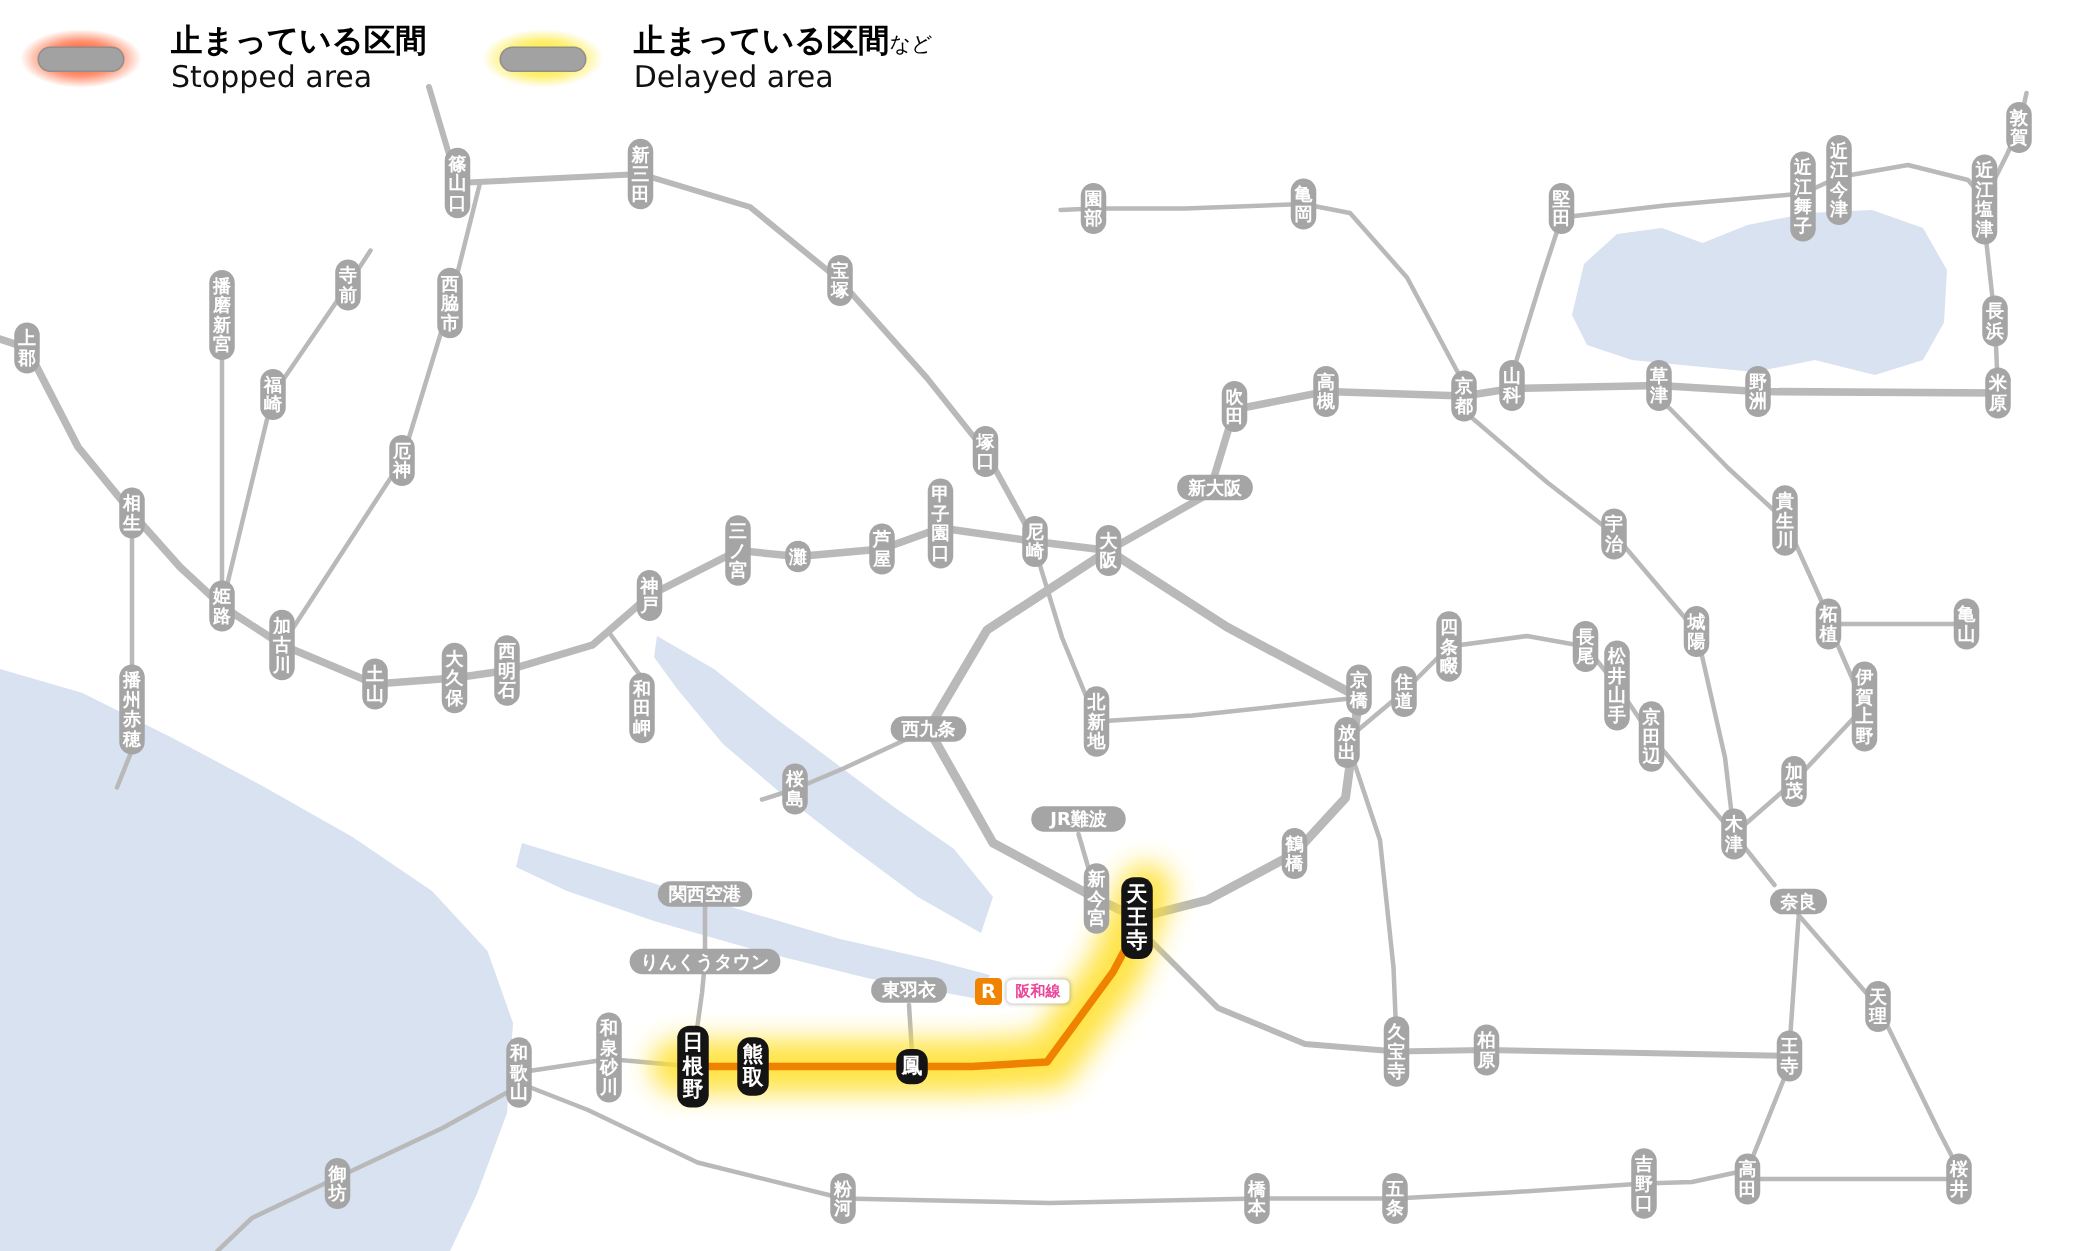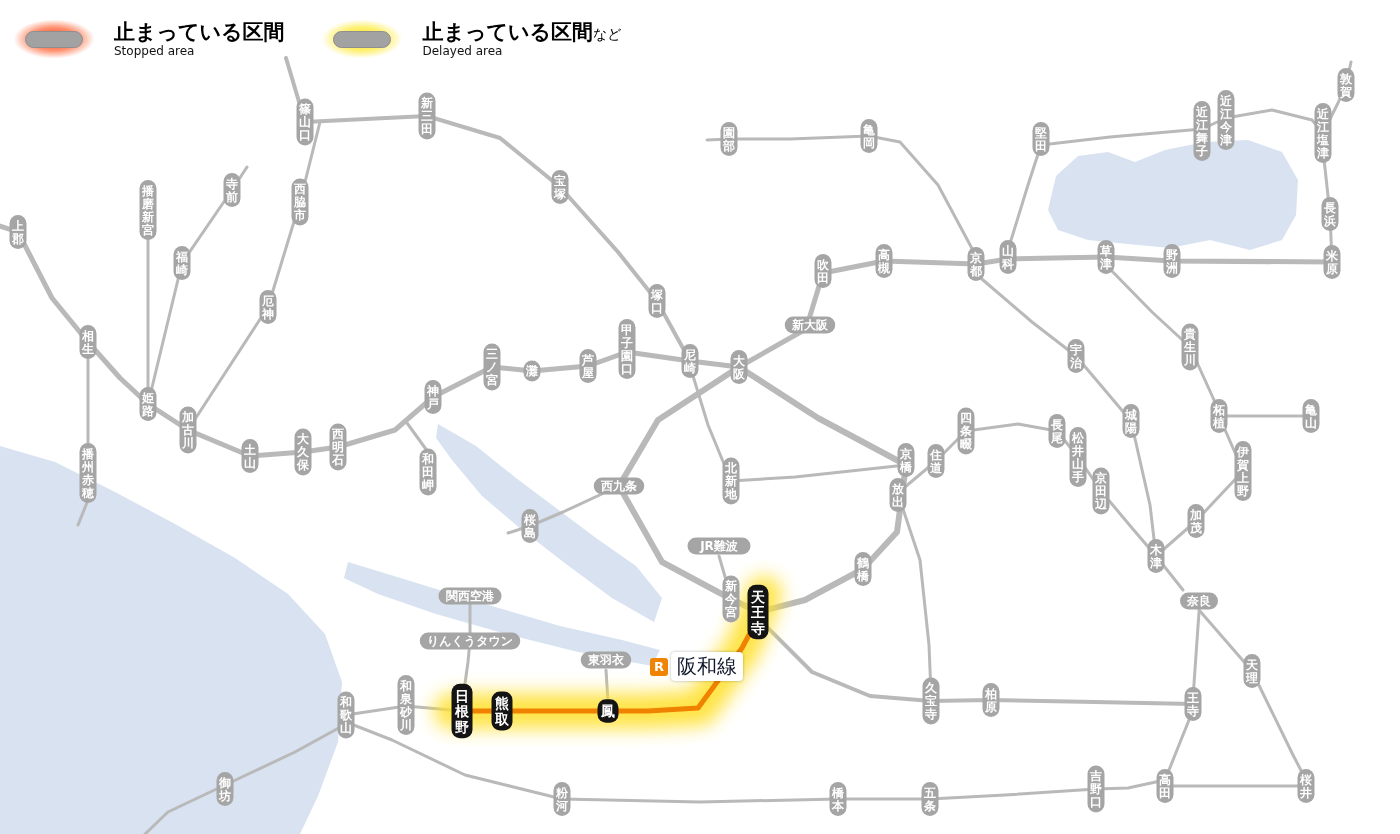--- a/index.html
+++ b/index.html
@@ -8,25 +8,25 @@
   #map-svg{position:absolute;left:0;top:0;width:1400px;height:834px;}
   .legend{position:absolute;left:0px;top:8px;display:flex;gap:24px;align-items:center;}
   .legend-item{display:flex;align-items:center;justify-content:center;}
   .swatch-wrap{width:108px;height:62px;display:flex;align-items:center;justify-content:center;}
   .swatch-wrap.stopped{background:radial-gradient(ellipse 50% 42% at center,rgba(255,40,0,.95) 0%,rgba(255,60,0,.55) 45%,rgba(255,80,0,0) 75%);}
   .swatch-wrap.delayed{background:radial-gradient(ellipse 50% 42% at center,rgba(255,225,0,.95) 0%,rgba(255,228,0,.55) 45%,rgba(255,235,0,0) 75%);}
   .swatch{width:58px;height:17px;border-radius:9px;background:#a2a2a2;border:1px solid #8e8e8e;box-sizing:border-box;}
   .legend-texts{display:flex;flex-direction:column;margin-left:6px;}
   .legend-label{font-size:21px;font-weight:bold;color:#000;line-height:1.15;white-space:nowrap;}
   .legend-suffix{font-size:14px;font-weight:normal;}
-  .legend-sub{font-size:12px;color:#111;line-height:1.2;}
+  .legend-sub{font-size:20px;color:#111;line-height:1.2;}
   .line-badge{position:absolute;left:650px;top:652px;display:flex;align-items:center;gap:3px;}
   .badge-code{width:18px;height:18px;border-radius:3px;color:#fff;font-weight:bold;font-size:13px;
               display:flex;align-items:center;justify-content:center;}
-  .badge-name{background:#fff;border-radius:4px;padding:1px 6px;font-weight:normal;font-size:20px;color:#0f172a;
+  .badge-name{background:#fff;border-radius:4px;padding:1px 6px;font-weight:bold;font-size:10px;color:#ec4899;
               box-shadow:0 0 3px rgba(0,0,0,.3);white-space:nowrap;}
 </style>
 </head>
 <body>
 
 <div class="stage">
 
   <svg id="map-svg" xmlns="http://www.w3.org/2000/svg" viewBox="0 0 1400 834">
     <defs>
       <filter id="glow-blur" x="-60%" y="-60%" width="220%" height="220%">

